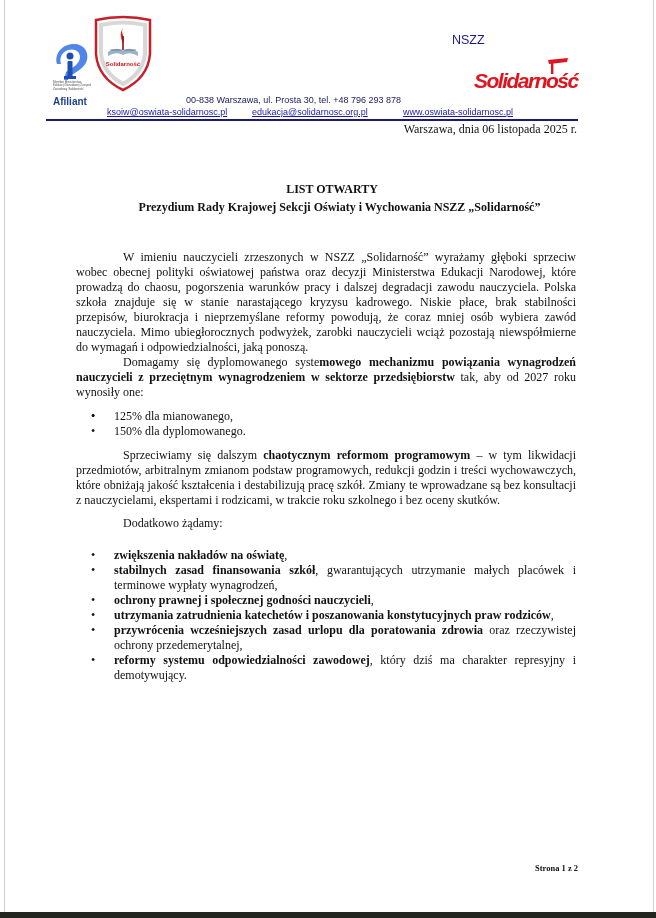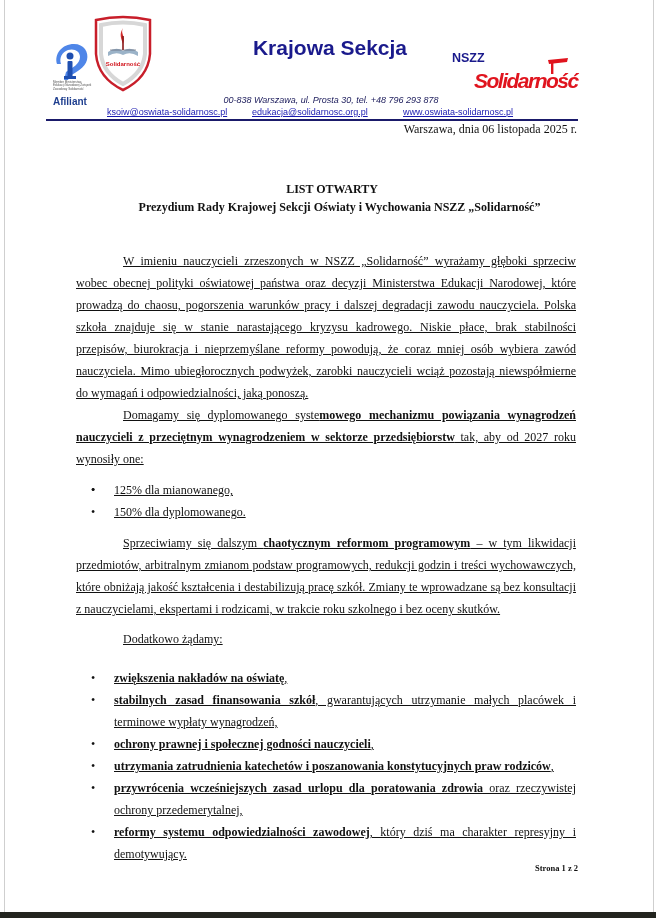--- a/index.html
+++ b/index.html
@@ -10,36 +10,36 @@
   .edge-right { position: absolute; left: 653px; top: 0; width: 1px; height: 912px; background: #cfcfcf; }
   .bottom-bar { position: absolute; left: 0; top: 912px; width: 656px; height: 6px; background: #23251f; }
 
   
   .logo-i { position: absolute; left: 54px; top: 42px; width: 36px; height: 50px; }
   .logo-i-caption { position: absolute; left: 53px; top: 81px; width: 40px; font-family: "Liberation Sans", sans-serif; font-size: 3px; line-height: 3.4px; color: #555; }
   .logo-shield { position: absolute; left: 92px; top: 14px; width: 62px; height: 78px; }
   .afiliant { position: absolute; left: 53px; top: 96px; font-family: "Liberation Sans", sans-serif; font-weight: bold; font-size: 10px; color: #1f3f8f; }
 
   .org-title { position: absolute; left: 210px; top: 36px; width: 240px; text-align: center; font-family: "Liberation Sans", sans-serif; font-weight: bold; font-size: 21px; line-height: 24px; color: #1a1a8c; }
-  .nszz { position: absolute; left: 452px; top: 51px; font-family: "Liberation Sans", sans-serif; font-weight: bold; font-size: 12.5px; color: #1a1a8c; }
+  .nszz { position: absolute; left: 452px; top: 33px; font-family: "Liberation Sans", sans-serif; font-weight: normal; font-size: 12.5px; color: #1a1a8c; }
   .solidarnosc { position: absolute; left: 472px; top: 56px; width: 118px; height: 34px; }
 
-  .address { position: absolute; left: 186px; top: 95px; width: 290px; text-align: center; font-family: "Liberation Sans", sans-serif; font-size: 9px; color: #1a1a5a; font-style: italic; }
+  .address { position: absolute; left: 186px; top: 95px; width: 290px; font-family: "Liberation Sans", sans-serif; font-size: 9px; color: #1a1a5a; }
   .contact { position: absolute; top: 107px; font-family: "Liberation Sans", sans-serif; font-size: 9px; color: #1a1ab0; text-decoration: underline; }
   .contact.c1 { left: 107px; }
   .contact.c2 { left: 252px; }
   .contact.c3 { left: 403px; }
   .rule { position: absolute; left: 46px; top: 119px; width: 532px; height: 2px; background: #1a1a6a; }
   .dateline { position: absolute; right: 79px; top: 122px; font-size: 12px; color: #111; }
 
   
   .title { position: absolute; left: 0; top: 182px; width: 656px; text-align: center; font-weight: bold; font-size: 12px; padding-left: 8px; }
   .subtitle { position: absolute; left: 0; top: 200px; width: 656px; text-align: center; font-weight: bold; font-size: 12px; padding-left: 23px; }
 
-  .content { position: absolute; left: 76px; top: 250px; width: 500px; font-size: 12px; line-height: 22px; text-align: justify; text-decoration: underline; }
+  .content { position: absolute; left: 76px; top: 250px; width: 500px; font-size: 12px; line-height: 15px; text-align: justify; }
   .para { text-indent: 47px; }
   .para + .para { margin-top: 0; }
   .list { list-style: none; margin: 9px 0 9px 0; padding-left: 0; }
   .list li { position: relative; padding-left: 38px; }
   .list li .bullet { position: absolute; left: 15px; top: 0; }
   .b { font-weight: bold; }
   .gap { height: 8px; }
 
   .page-num { position: absolute; left: 535px; top: 863px; font-size: 8.5px; font-weight: bold; color: #111; }
 </style>
@@ -66,21 +66,20 @@
     <rect x="30.2" y="22" width="1.6" height="14" fill="#8a1a1a"></rect>
     <path d="M16 38 Q24 32 31 37 Q38 32 46 38 L46 42 Q38 37 31 41 Q24 37 16 42 Z" fill="#9bb3c8"></path>
     <path d="M18 36 L31 36 M31 36 L44 36" stroke="#556" stroke-width="0.6"></path>
     <rect x="17" y="46" width="28" height="7" fill="#ffffff"></rect>
     <text x="31" y="51.5" text-anchor="middle" font-size="6" font-weight="bold" fill="#d1141c" font-family="Liberation Sans, sans-serif">Solidarność</text>
   </svg>
 
   <div class="afiliant">Afiliant</div>
 
   <div class="org-title">
-    <div>Krajowa Sekcja</div>
   </div>
   <div class="nszz">NSZZ</div>
 
   <svg class="solidarnosc" viewBox="0 0 118 34">
     <path d="M76 4 L96 2 L95 6 L77 8 Z" fill="#e0141e"></path>
     <rect x="79" y="4" width="2.4" height="14" fill="#e0141e"></rect>
     <text x="2" y="32" font-family="Liberation Sans, sans-serif" font-weight="bold" font-style="italic" font-size="21" fill="#e0141e" letter-spacing="-1.5">Solidarność</text>
   </svg>
 
   <div class="address">00-838 Warszawa, ul. Prosta 30, tel. +48 796 293 878</div>

